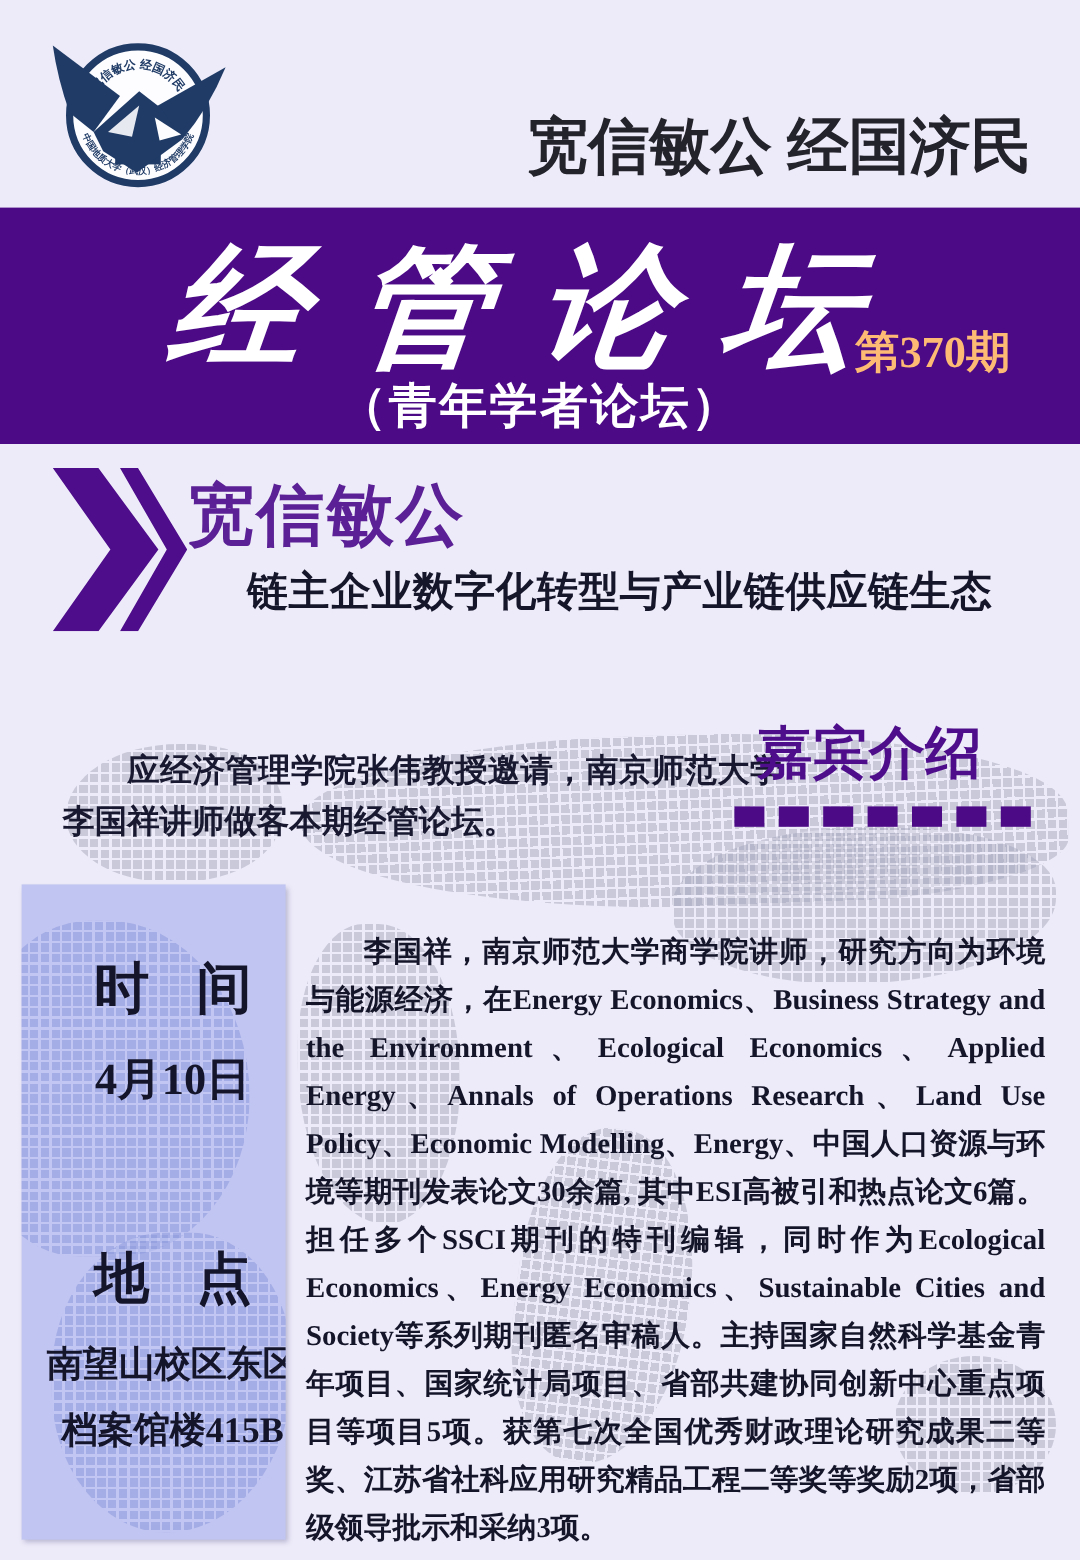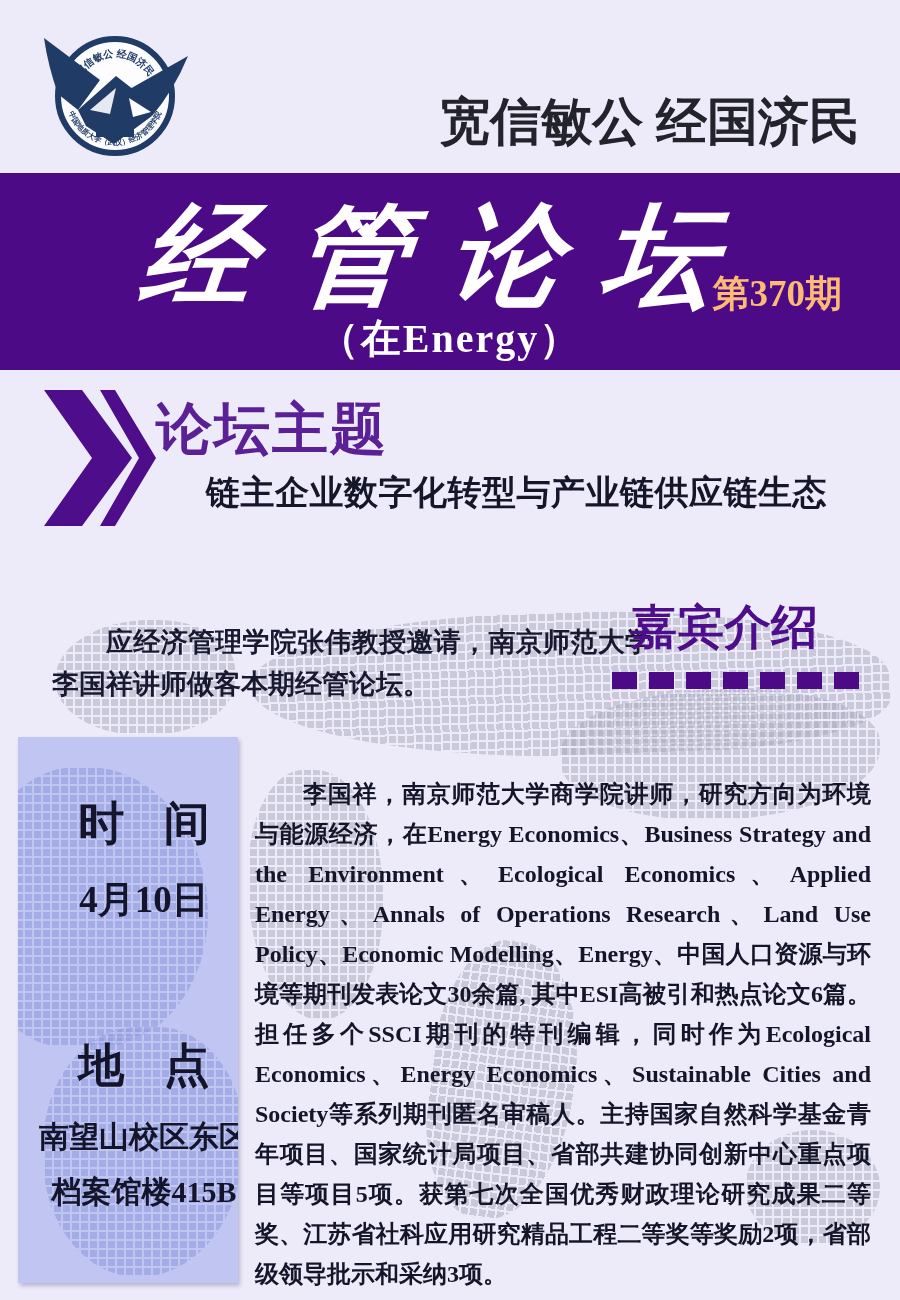--- a/index.html
+++ b/index.html
@@ -126,28 +126,28 @@
       <path d="M99,80 L121,94 L103,99 Z" fill="#fdfdff"></path>
       <path d="M60,92 L86,70 L80,96 Z" fill="#fdfdff" opacity="0.9"></path>
     </g>
   </svg>
 
   <div class="motto">宽信敏公 经国济民</div>
 
   <div class="banner">
     <div class="banner-title">经管论坛</div>
     <div class="banner-issue">第370期</div>
-    <div class="banner-sub">（在Energy）</div>
+    <div class="banner-sub">（青年学者论坛）</div>
   </div>
 
   <svg class="chevron" viewBox="0 0 112 136">
     <path d="M0,0 L38,0 L88,68 L38,136 L0,136 L48,68 Z" fill="#4e0d8a"></path>
     <path d="M56,0 L71,0 L112,68 L71,136 L56,136 L95,68 Z" fill="#4e0d8a"></path>
   </svg>
-  <div class="topic-heading">论坛主题</div>
+  <div class="topic-heading">宽信敏公</div>
   <div class="topic-theme">链主企业数字化转型与产业链供应链生态</div>
 
   <p class="intro">应经济管理学院张伟教授邀请，南京师范大学李国祥讲师做客本期经管论坛。</p>
 
   <div class="guest-heading">嘉宾介绍</div>
   <div class="dash-squares">
     <span></span>
     <span></span>
     <span></span>
     <span></span>

